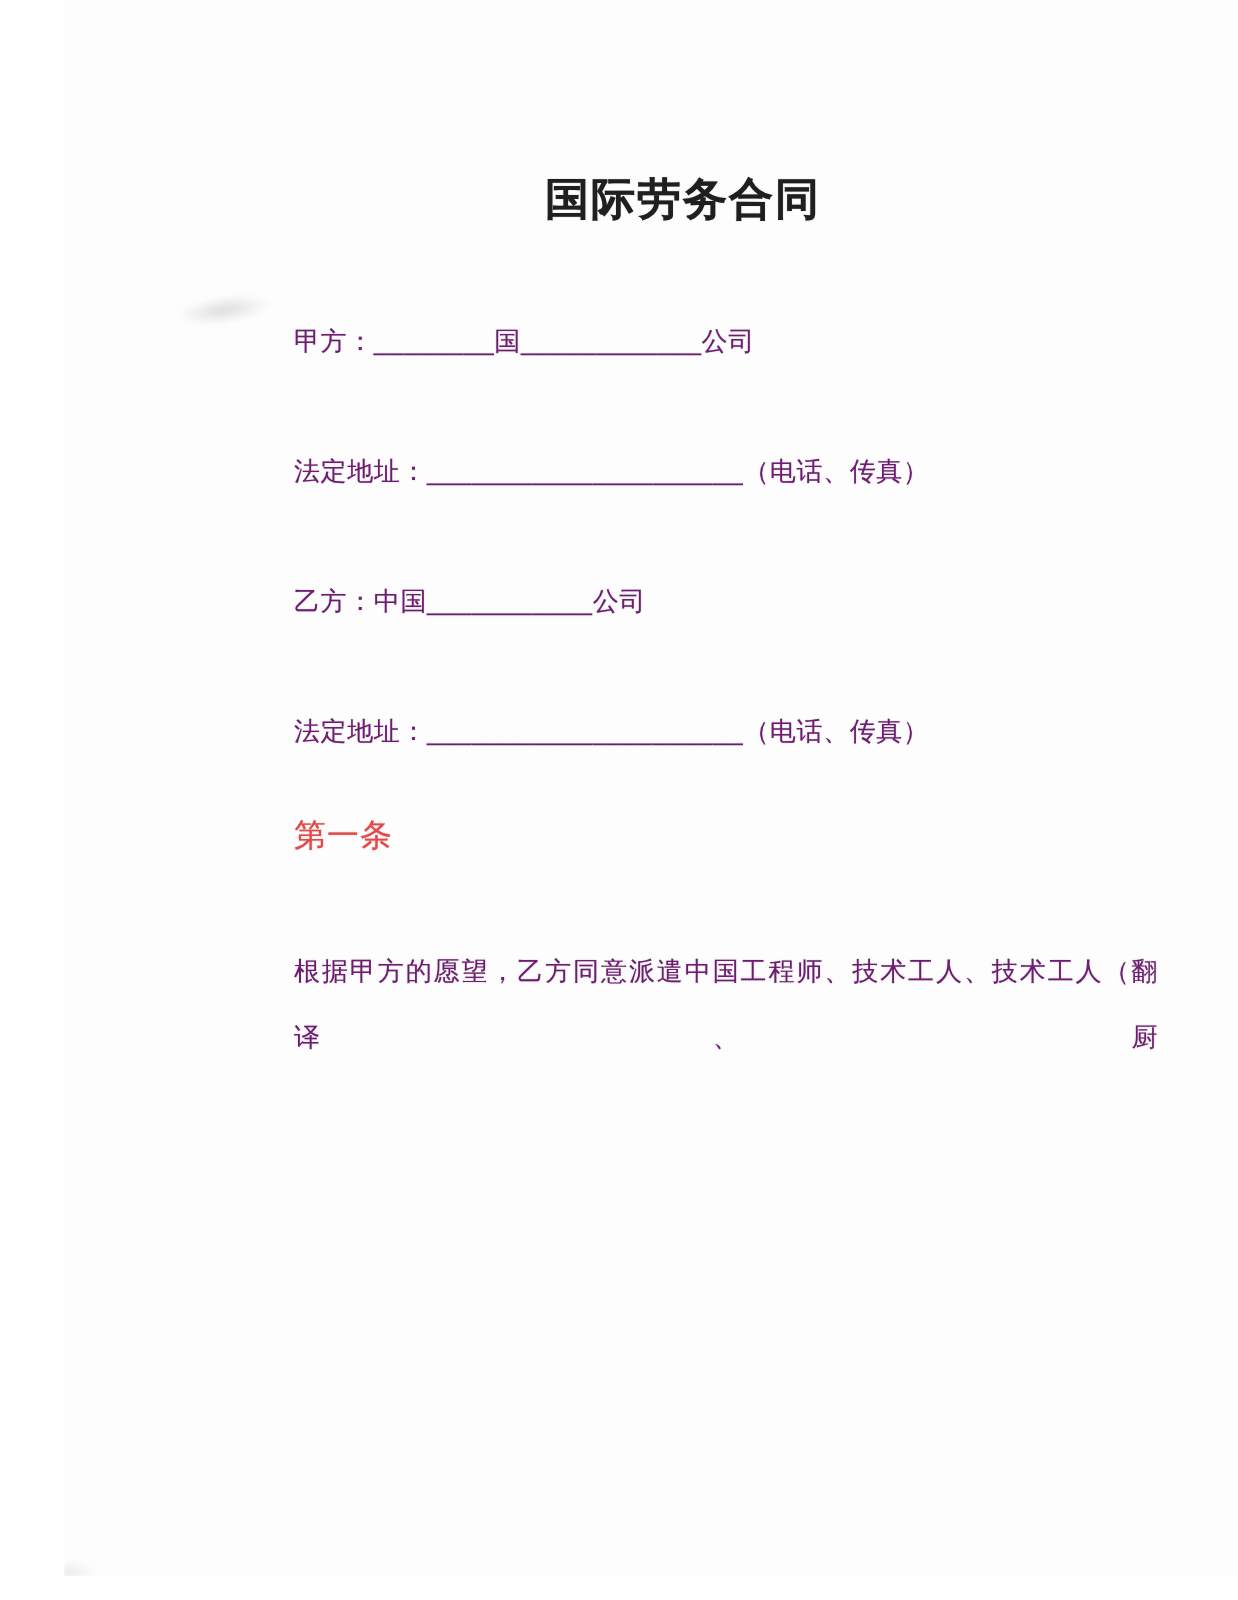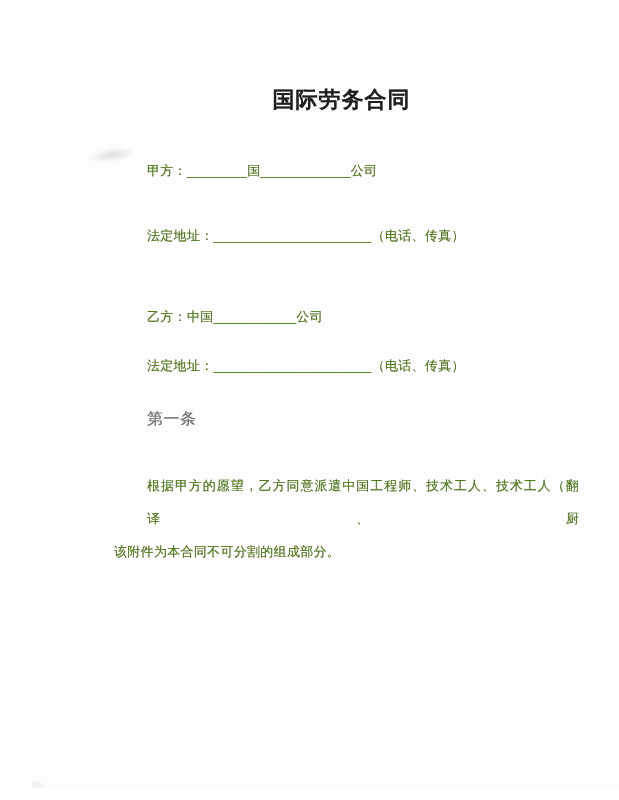--- a/index.html
+++ b/index.html
@@ -29,34 +29,34 @@
     text-shadow: 0 0 0.5px rgba(30,30,30,0.55);
   }
   .line {
     position: absolute;
     left: 82px;
     right: 72px;
     height: 33px;
     line-height: 33px;
     font-size: 13px;
     letter-spacing: 0.3px;
-    color: #4d7c0f;
+    color: #701a75;
     text-shadow: 0 0 0.6px rgba(70,70,70,0.5);
     white-space: nowrap;
   }
   .wrapline { white-space: normal; }
   .indent { padding-left: 33px; }
   .jf {
     text-align: justify;
     text-align-last: justify;
   }
   .heading {
     font-size: 16px;
     letter-spacing: 0.5px;
-    color: #737373;
+    color: #ef4444;
   }
   
   .smudge {
     position: absolute;
     pointer-events: none;
   }
   .smudge-a {
     top: 148px; left: 56px; width: 48px; height: 14px;
     background: radial-gradient(ellipse at center, rgba(150,150,150,0.30), rgba(150,150,150,0) 70%);
     filter: blur(1px);
@@ -81,24 +81,23 @@
   <div class="smudge smudge-a"></div>
   <div class="smudge smudge-bl"></div>
   <div class="smudge smudge-br"></div>
 
   <h1 class="doc-title">国际劳务合同</h1>
 
   <div class="line indent" style="top:154px">甲方：________国____________公司</div>
 
   <div class="line indent" style="top:219px">法定地址：_____________________（电话、传真）</div>
 
-  <div class="line indent" style="top:300px">乙方：中国___________公司</div>
+  <div class="line indent" style="top:284px">乙方：中国___________公司</div>
 
   <div class="line indent" style="top:349px">法定地址：_____________________（电话、传真）</div>
 
   <div class="line indent heading" style="top:402px">第一条</div>
 
   <div class="line wrapline indent jf" style="top:469px">根据甲方的愿望，乙方同意派遣中国工程师、技术工人、技术工人（翻译、厨</div>
-  <div class="line" style="top:535px">该附件为本合同不可分割的组成部分。</div>
 
 
 
 </div>
 
 </body></html>

